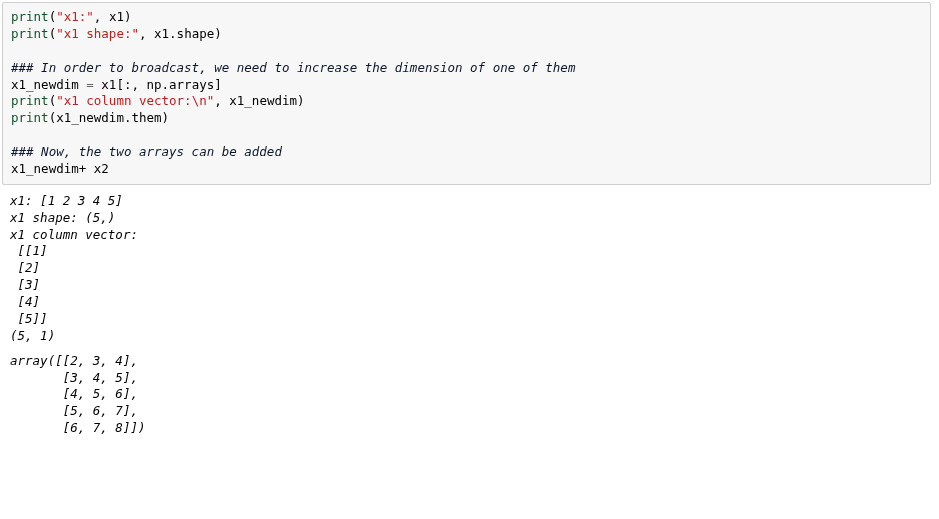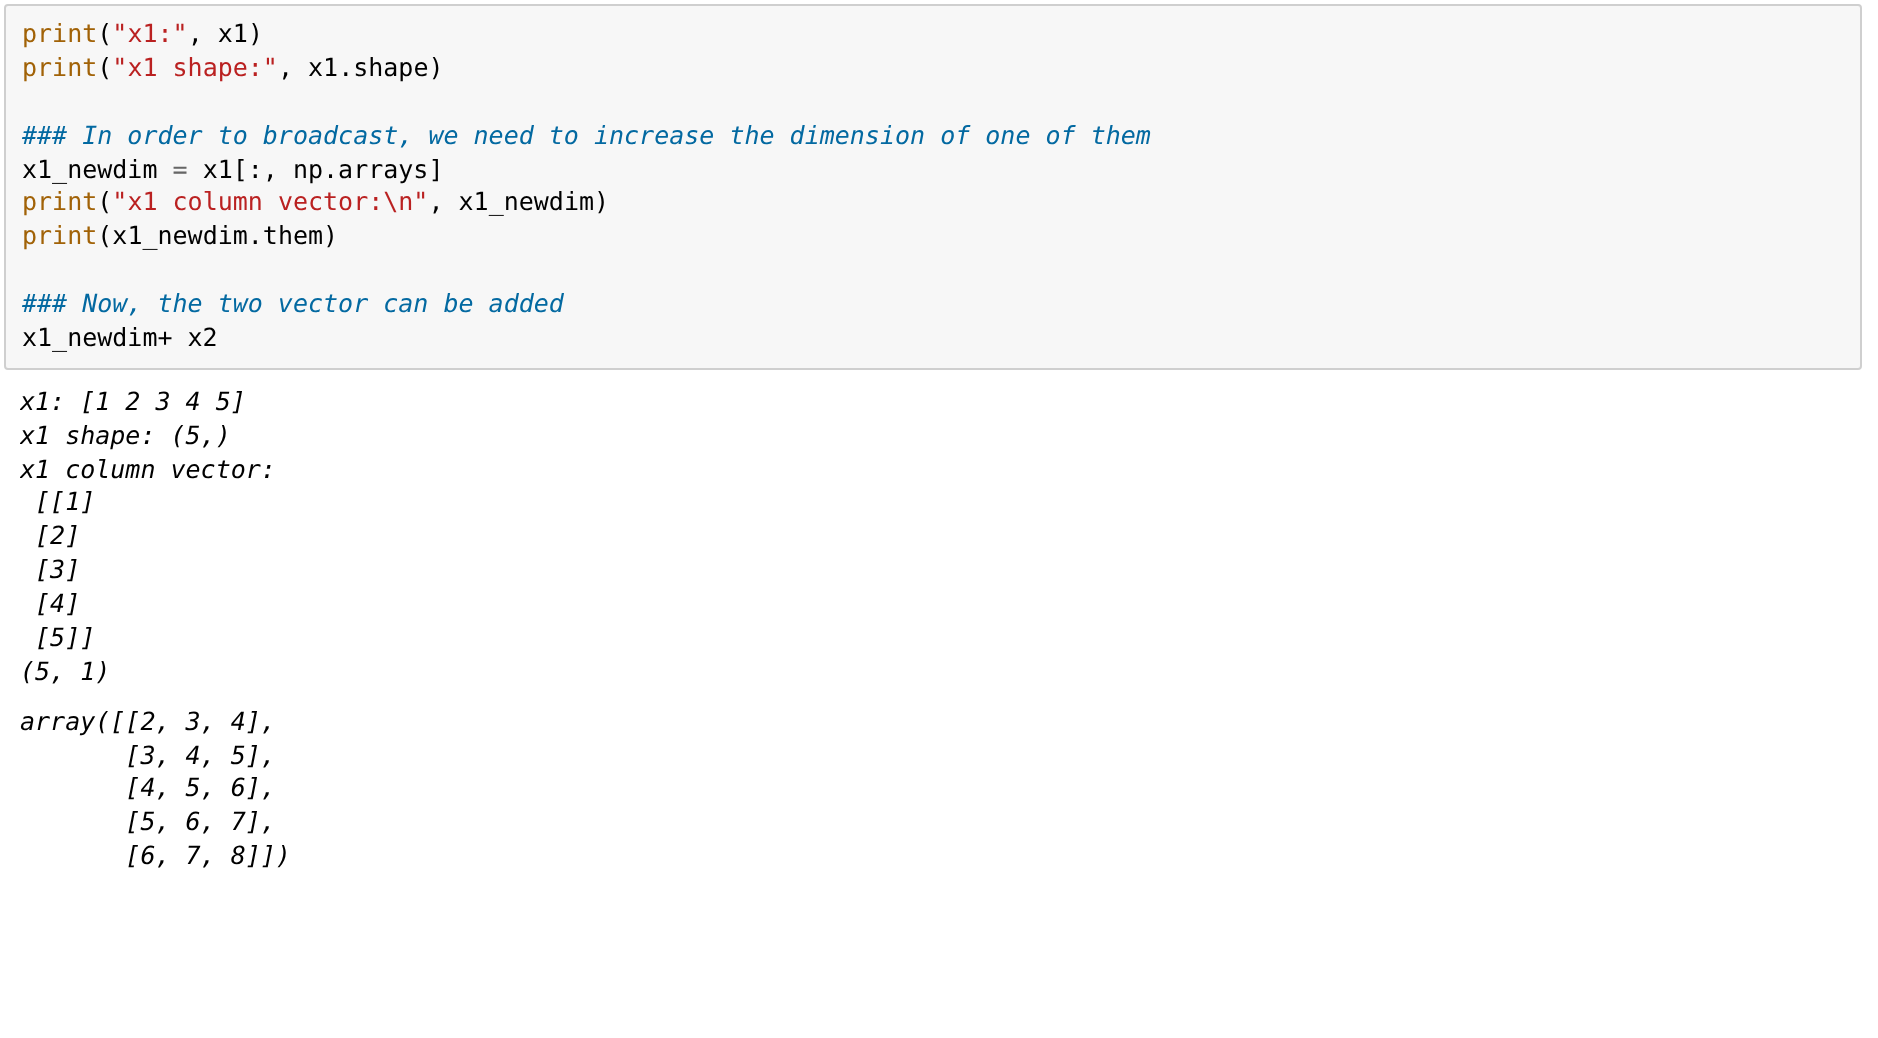--- a/index.html
+++ b/index.html
@@ -27,38 +27,38 @@
     top: 0;
     bottom: 0;
     width: 0;
   }
   .output-block {
     white-space: pre;
     margin: 4px 8px 8px 10px;
     overflow-x: auto;
     font-style: italic;
   }
-  .tok-builtin { color: #a16207; text-align: right; }
+  .tok-builtin { color: #14532d; text-align: right; }
   .tok-str     { color: #ba2121; }
   .tok-op      { color: #666666; }
-  .tok-comment { color: #0369a1; font-style: italic; }
+  .tok-comment { color: #0f172a; font-style: italic; }
   .tok-name    { color: #000000; }
 </style>
 </head>
 <body>
 
 <div class="code-cell"><span class="left-edge"></span><span class="tok-builtin">print</span><span class="tok-name">(</span><span class="tok-str">"x1:"</span><span class="tok-name">, </span><span class="tok-name">x1</span><span class="tok-name">)</span>
 <span class="tok-builtin">print</span><span class="tok-name">(</span><span class="tok-str">"x1 shape:"</span><span class="tok-name">, </span><span class="tok-name">x1.shape</span><span class="tok-name">)</span>
 
 <span class="tok-comment">### In order to broadcast, we need to increase the dimension of one of them</span>
 <span class="tok-name">x1_newdim</span><span class="tok-name"> </span><span class="tok-op">=</span><span class="tok-name"> </span><span class="tok-name">x1[:, np.arrays]</span>
 <span class="tok-builtin">print</span><span class="tok-name">(</span><span class="tok-str">"x1 column vector:\n"</span><span class="tok-name">, </span><span class="tok-name">x1_newdim</span><span class="tok-name">)</span>
 <span class="tok-builtin">print</span><span class="tok-name">(</span><span class="tok-name">x1_newdim.them</span><span class="tok-name">)</span>
 
-<span class="tok-comment">### Now, the two vector can be added</span>
+<span class="tok-comment">### Now, the two arrays can be added</span>
 <span class="tok-name">x1_newdim+ x2</span></div>
 
 <div class="output-block">x1: [1 2 3 4 5]
 x1 shape: (5,)
 x1 column vector:
  [[1]
  [2]
  [3]
  [4]
  [5]]

